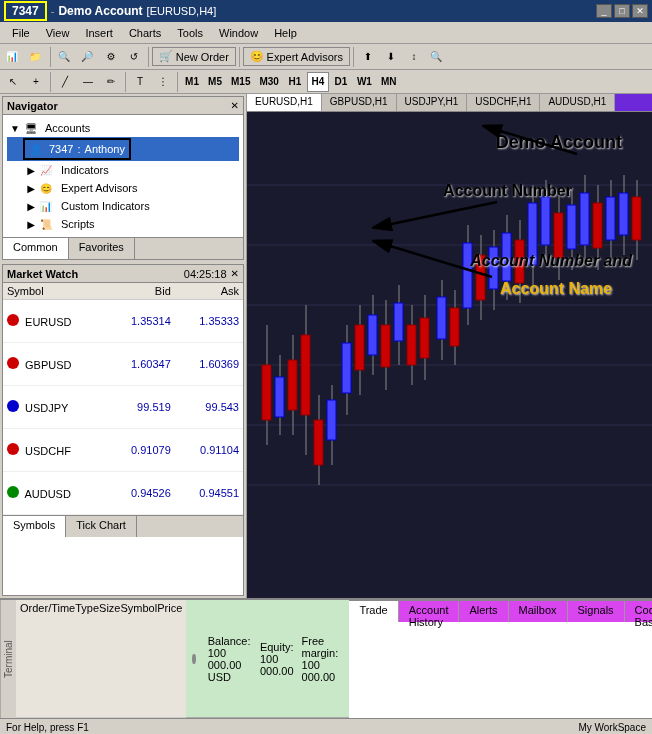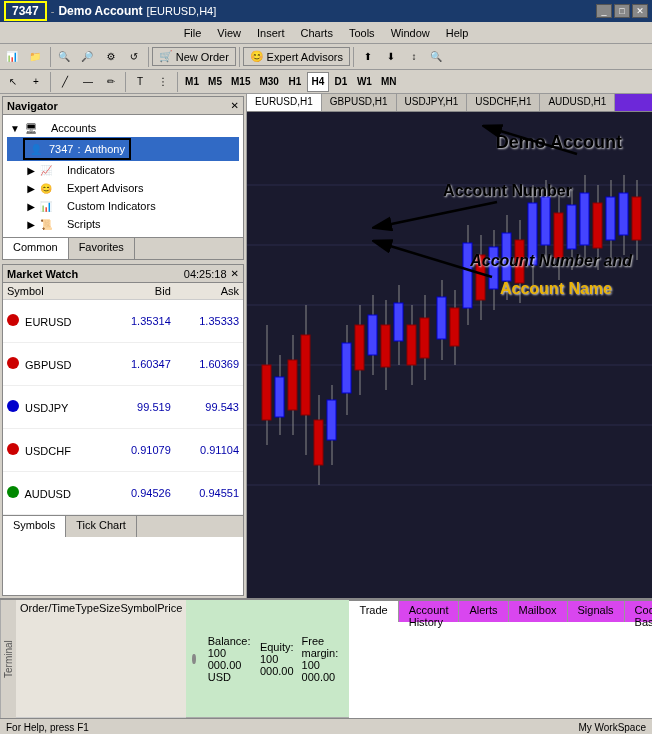--- a/index.html
+++ b/index.html
@@ -8,21 +8,21 @@
     
     .title-bar { display: flex; align-items: center; height: 22px; background: #1a3a6b; color: white; padding: 0 4px; }
     .title-account-box { border: 2px solid #ff0; padding: 1px 6px; font-size: 12px; font-weight: bold; color: white; background: #1a3a6b; }
     .title-sep { color: #aaa; margin: 0 4px; }
     .title-demo { color: #fff; font-size: 12px; font-weight: bold; }
     .title-pair { color: #fff; font-size: 11px; margin-left: 4px; }
     .title-controls { margin-left: auto; display: flex; gap: 2px; }
     .title-btn { width: 16px; height: 14px; background: #888; border: 1px solid #555; color: white; font-size: 9px; display: flex; align-items: center; justify-content: center; cursor: pointer; }
 
     
-    .menu-bar { display: flex; align-items: center; height: 22px; background: #d4d0c8; border-bottom: 1px solid #999; padding: 0 4px; justify-content: center; }
+    .menu-bar { display: flex; align-items: center; height: 22px; background: #d4d0c8; border-bottom: 1px solid #999; padding: 0 4px; }
     .menu-item { padding: 2px 8px; font-size: 11px; cursor: pointer; }
 
     
     .toolbar { display: flex; align-items: center; height: 26px; background: #d4d0c8; border-bottom: 1px solid #999; padding: 0 2px; gap: 1px; }
     .tb-btn { height: 22px; min-width: 22px; background: #d4d0c8; border: 1px solid transparent; display: flex; align-items: center; justify-content: center; cursor: pointer; font-size: 10px; padding: 0 2px; }
     .tb-sep { width: 1px; height: 20px; background: #999; margin: 0 2px; }
     .tb-new-order { background: #d4d0c8; border: 1px solid #888; padding: 2px 6px; font-size: 11px; cursor: pointer; display: flex; align-items: center; gap: 3px; }
     .tb-expert { background: #d4d0c8; border: 1px solid #888; padding: 2px 6px; font-size: 11px; cursor: pointer; display: flex; align-items: center; gap: 3px; }
 
     
@@ -40,21 +40,21 @@
     .navigator { background: #fff; border: 1px solid #888; margin: 2px; flex: 0 0 auto; }
     .nav-header { display: flex; align-items: center; background: #d4d0c8; height: 18px; padding: 0 4px; border-bottom: 1px solid #888; }
     .nav-title { font-size: 11px; font-weight: bold; flex: 1; }
     .nav-close { font-size: 10px; cursor: pointer; }
 
     .nav-tree { padding: 4px; font-size: 11px; background: #fff; }
     .nav-item { display: flex; align-items: center; padding: 1px 0; cursor: pointer; }
     .nav-item.selected { background: #316ac5; color: white; }
     .nav-indent { padding-left: 16px; }
     .nav-icon { width: 16px; height: 16px; display: inline-flex; align-items: center; justify-content: center; font-size: 10px; }
-    .nav-label { margin-left: 12px; }
+    .nav-label { margin-left: 6px; }
     .account-box { border: 2px solid #000; padding: 1px 4px; display: inline-flex; align-items: center; gap: 4px; }
 
     .nav-tabs { display: flex; background: #d4d0c8; border-top: 1px solid #888; height: 22px; }
     .nav-tab { padding: 3px 10px; font-size: 11px; cursor: pointer; border-right: 1px solid #888; }
     .nav-tab.active { background: #fff; }
 
     
     .market-watch { background: #fff; border: 1px solid #888; margin: 2px; flex: 1; overflow: hidden; }
     .mw-header { display: flex; align-items: center; background: #d4d0c8; height: 18px; padding: 0 4px; border-bottom: 1px solid #888; }
     .mw-title { font-size: 11px; font-weight: bold; flex: 1; }

